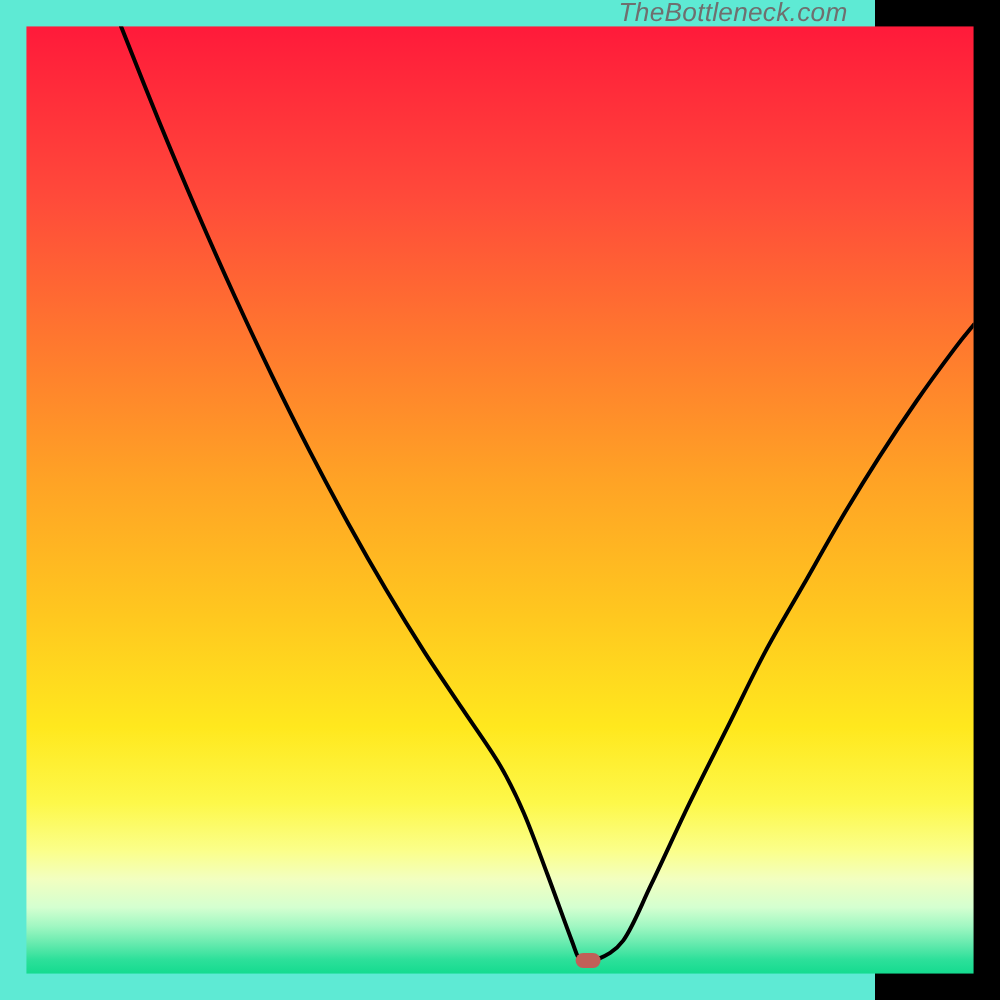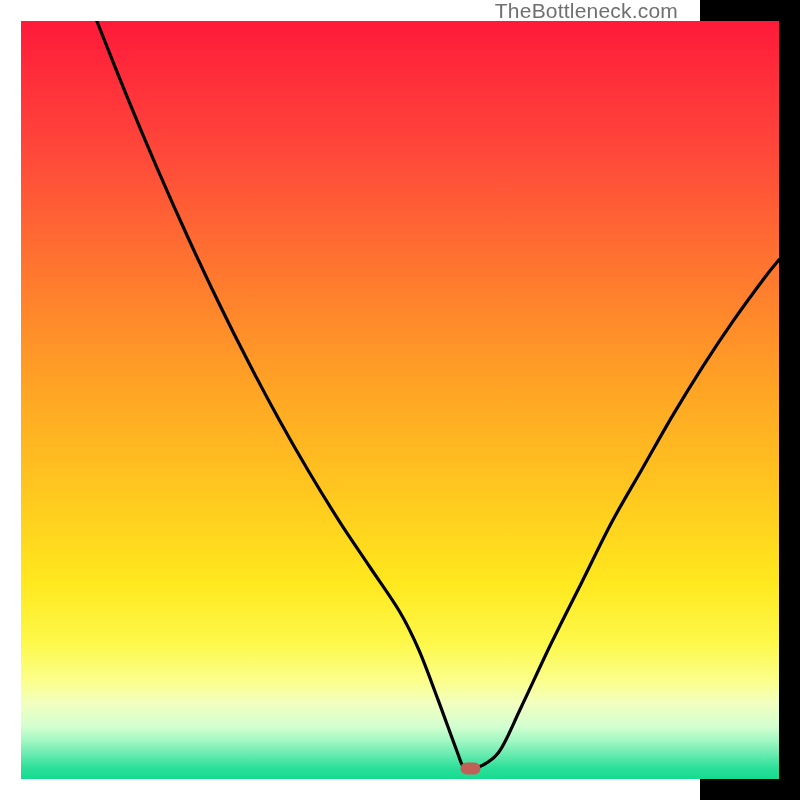--- a/index.html
+++ b/index.html
@@ -10,21 +10,22 @@
     background: #000;
     overflow: hidden;
     font-family: Arial, Helvetica, sans-serif;
   }
   .frame {
     position: absolute;
     left: 0;
     top: 0;
     width: 700px;
     height: 800px;
-    background: #ffffff;
+    background: #5eead4;
+    font-style: italic;
   }
   .plot {
     position: absolute;
     left: 21px;
     top: 21px;
     width: 758px;
     height: 758px;
     overflow: hidden;
   }
   .gradient {

